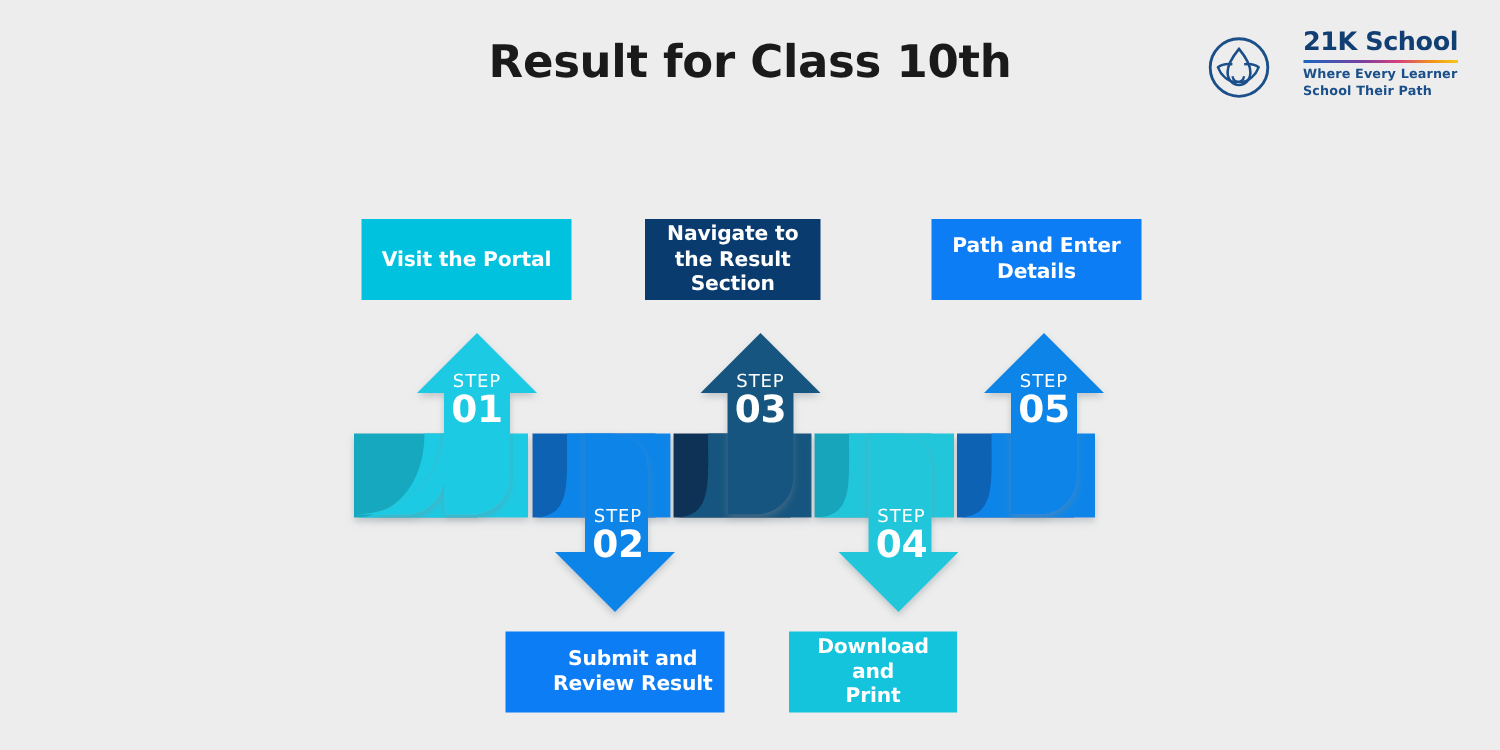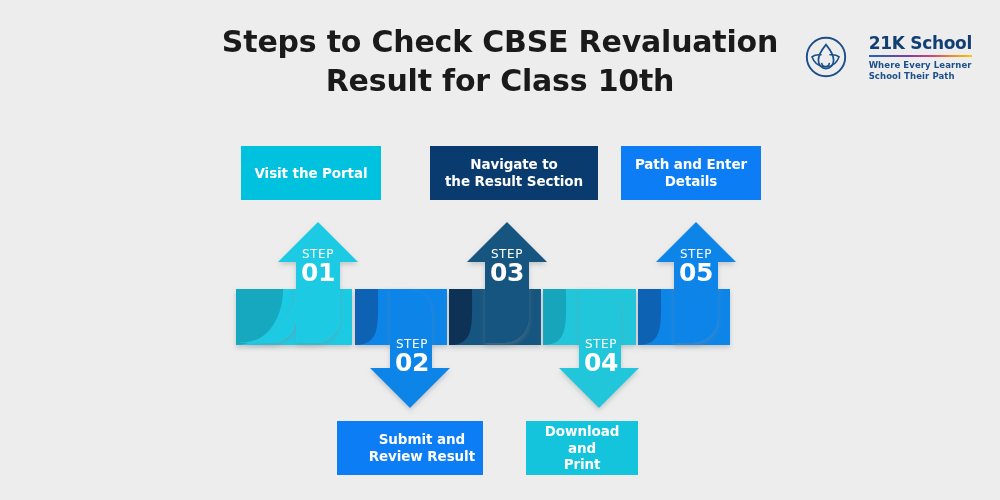--- a/index.html
+++ b/index.html
@@ -41,23 +41,22 @@
     letter-spacing: -0.2px;
   }
   #page-title .tline { display: block; }
 
   
   #brand-logo {
     position: absolute;
     right: 28px;
     top: 20px;
     display: flex;
-    align-items: flex-start;
+    align-items: flex-end;
     gap: 21px;
-    margin-top: 15px;
   }
   #brand-mark { flex: 0 0 auto; display: block; }
   #brand-text { display: block; }
   #brand-name {
     display: block;
     font-family: "DejaVu Sans", "Liberation Sans", sans-serif;
     font-size: 17px;
     font-weight: bold;
     color: #123f73;
     letter-spacing: -0.3px;
@@ -104,21 +103,21 @@
     font-family: "DejaVu Sans", "Liberation Sans", sans-serif;
     font-size: 13.5px;
     font-weight: bold;
     color: #ffffff;
     line-height: 1.25;
     letter-spacing: -0.1px;
   }
 
   #step-box-1 { left: 241px; top: 146px; width: 140px; height: 54px; }
   #step-box-2 { left: 337px; top: 421px; width: 146px; height: 54px; justify-content: flex-end; }
-  #step-box-3 { left: 430px; top: 146px; width: 168px; height: 54px; }
+  #step-box-3 { left: 430px; top: 146px; width: 117px; height: 54px; }
   #step-box-4 { left: 526px; top: 421px; width: 112px; height: 54px; }
   #step-box-5 { left: 621px; top: 146px; width: 140px; height: 54px; }
 
   
   .step-caption {
     position: absolute;
     text-align: center;
     width: 70px;
     pointer-events: none;
   }
@@ -146,21 +145,20 @@
   #step-caption-4 { left: 566px; top: 338px; }
   #step-caption-5 { left: 661px; top: 248px; }
 </style>
 </head>
 <body style="background: rgb(237, 237, 237);">
 
 <div id="infographic">
 
   <div id="title-block">
     <h1 id="page-title">
-      <span class="tline">Steps to Check CBSE Revaluation</span>
       <span class="tline">Result for Class 10th</span>
     </h1>
   </div>
 
   <div id="brand-logo">
     <svg id="brand-mark" width="44" height="44" viewBox="0 0 44 44">
       <circle cx="22" cy="22" r="19.2" fill="none" stroke="#1b4f8a" stroke-width="1.9"></circle>
       <path d="M22 9.6 C27.6 16.4 29.6 21.4 29.6 25.2 C29.6 30.1 26.3 33.6 22 33.6 C17.7 33.6 14.4 30.1 14.4 25.2 C14.4 21.4 16.4 16.4 22 9.6 Z" fill="none" stroke="#1b4f8a" stroke-width="1.7"></path>
       <path d="M14.9 20.6 C10.6 20.1 6.6 21.0 4.4 22.8 C6.5 28.6 11.5 32.9 16.9 33.5 C20.4 33.9 23.0 32.2 23.4 29.3" fill="none" stroke="#1b4f8a" stroke-width="1.7" transform="translate(2.6,-0.6) scale(0.92) translate(1.4,1.6)"></path>
       <path d="M29.1 20.6 C33.4 20.1 37.4 21.0 39.6 22.8 C37.5 28.6 32.5 32.9 27.1 33.5 C23.6 33.9 21.0 32.2 20.6 29.3" fill="none" stroke="#1b4f8a" stroke-width="1.7" transform="translate(-2.6,-0.6) scale(0.92) translate(1.4,1.6)"></path>

